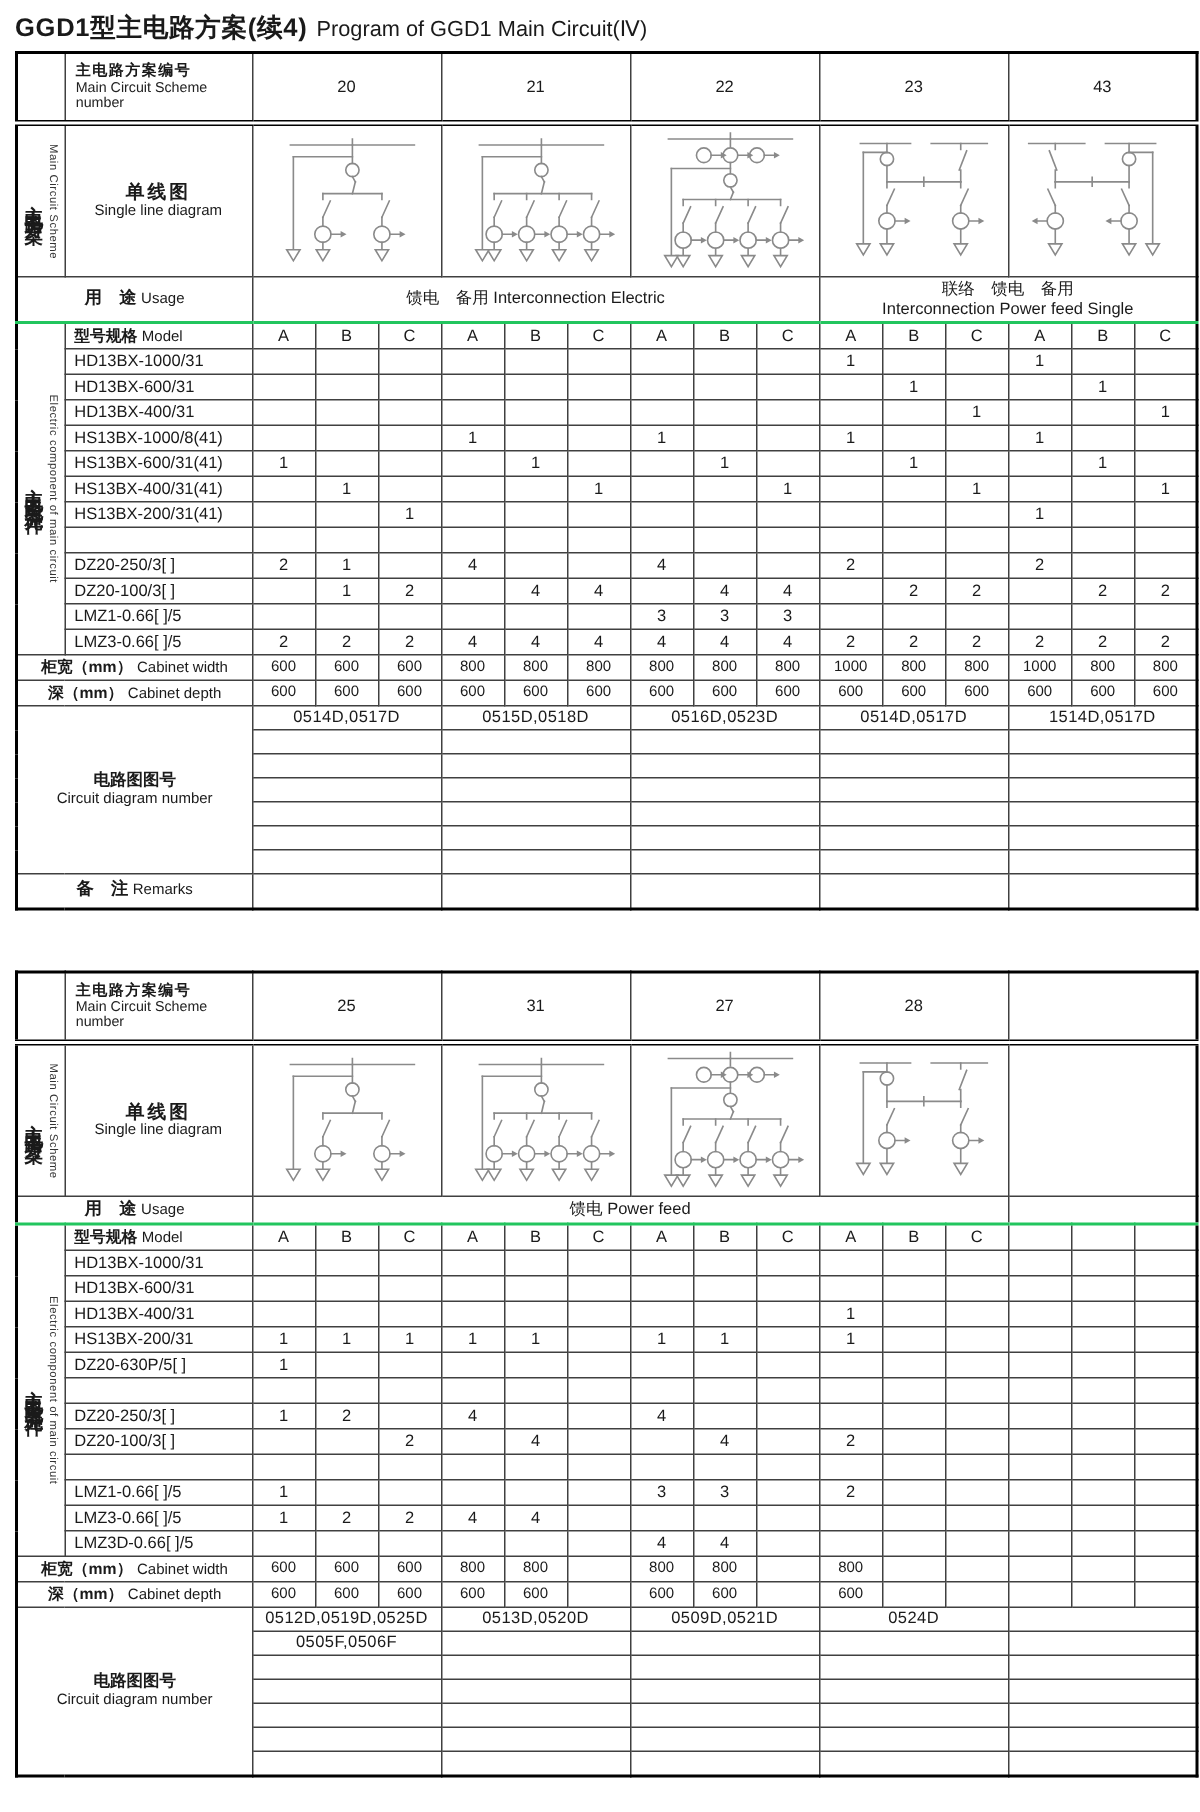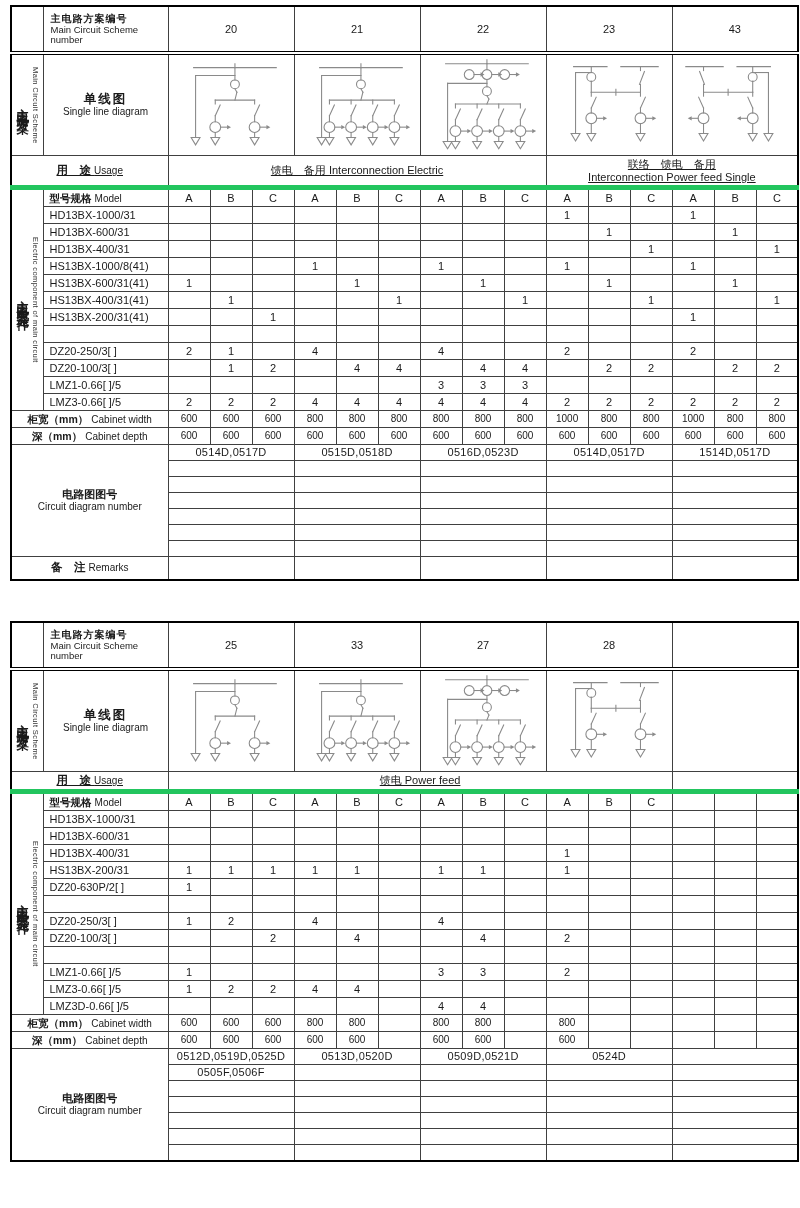--- a/index.html
+++ b/index.html
@@ -6,21 +6,21 @@
   body{width:800px;height:1208px;font-family:"Liberation Sans",sans-serif;color:#1a1a1a;overflow:hidden;}
   .page{padding:5px 3px 0 10px;}
   .title{margin:2px 0 4px 0;white-space:nowrap;}
   .tzh{font-weight:bold;font-size:17px;letter-spacing:0.5px;}
   .ten{font-size:14.5px;margin-left:6px;}
   .sec2{margin-top:40px;}
   table.tbl{border-collapse:collapse;table-layout:fixed;width:787px;border:2px solid #000;}
   table.tbl td{border:1px solid #404040;padding:0;text-align:center;vertical-align:middle;font-size:11px;overflow:hidden;line-height:1.15;}
   tr.r-hdr td{border-bottom:4px double #000;height:44px;}
   tr.r-diag td{height:100px;}
-  tr.r-usage td{border-bottom:5px solid #22c55e;text-decoration:underline;}
+  tr.r-usage td{border-bottom:2px solid #22c55e;}
   tr.r-usage1 td{height:29px;}
   tr.r-usage2 td{height:17px;}
   tr.r-m td{height:16px;}
   tr.r-c td{height:15px;}
   tr.r-rem td{height:22px;}
   .schlab{text-align:left !important;padding-left:7px !important;}
   .hz{font-weight:bold;font-size:10px;letter-spacing:1px;}
   .he{font-size:9.5px;line-height:1.08;color:#222;}
   .snum{font-size:13px;}
   .dlzh{font-weight:bold;font-size:12.5px;letter-spacing:2px;}
@@ -35,20 +35,23 @@
   .val{font-size:11px;}
   .cnum{font-size:10.5px;letter-spacing:0.3px;}
   .diagcell svg{display:block;margin:2px auto 0 auto;}
 </style>
 </head>
 <body>
 
 <div class="page">
 
   <div class="section">
+    <div class="title">
+      <span class="tzh">GGD1型主电路方案(续4)</span><span class="ten">Program of GGD1 Main Circuit(Ⅳ)</span>
+    </div>
     <table class="tbl">
         <colgroup>
           <col style="width:32px">
           <col style="width:125px">
           <col style="width:42px">
           <col style="width:42px">
           <col style="width:42px">
           <col style="width:42px">
           <col style="width:42px">
           <col style="width:42px">
@@ -670,21 +673,21 @@
           <col style="width:42px">
         </colgroup>
         <tbody>
           <tr class="r-hdr">
             <td></td>
             <td class="schlab">
               <div class="hz">主电路方案编号</div>
               <div class="he">Main Circuit Scheme<br>number</div>
             </td>
             <td colspan="3" class="snum">25</td>
-            <td colspan="3" class="snum">33</td>
+            <td colspan="3" class="snum">31</td>
             <td colspan="3" class="snum">27</td>
             <td colspan="3" class="snum">28</td>
             <td colspan="3"></td>
           </tr>
           <tr class="r-diag">
             <td>
               <div class="vwrap">
                 <span class="vzh">主电路方案</span>
                 <span class="ven">Main Circuit Scheme</span>
               </div>
@@ -967,21 +970,21 @@
             <td class="val">1</td>
             <td class="val"></td>
             <td class="val">1</td>
             <td class="val"></td>
             <td class="val"></td>
             <td class="val"></td>
             <td class="val"></td>
             <td class="val"></td>
           </tr>
           <tr class="r-m">
-            <td class="mlab">DZ20-630P/2[ ]</td>
+            <td class="mlab">DZ20-630P/5[ ]</td>
             <td class="val">1</td>
             <td class="val"></td>
             <td class="val"></td>
             <td class="val"></td>
             <td class="val"></td>
             <td class="val"></td>
             <td class="val"></td>
             <td class="val"></td>
             <td class="val"></td>
             <td class="val"></td>

